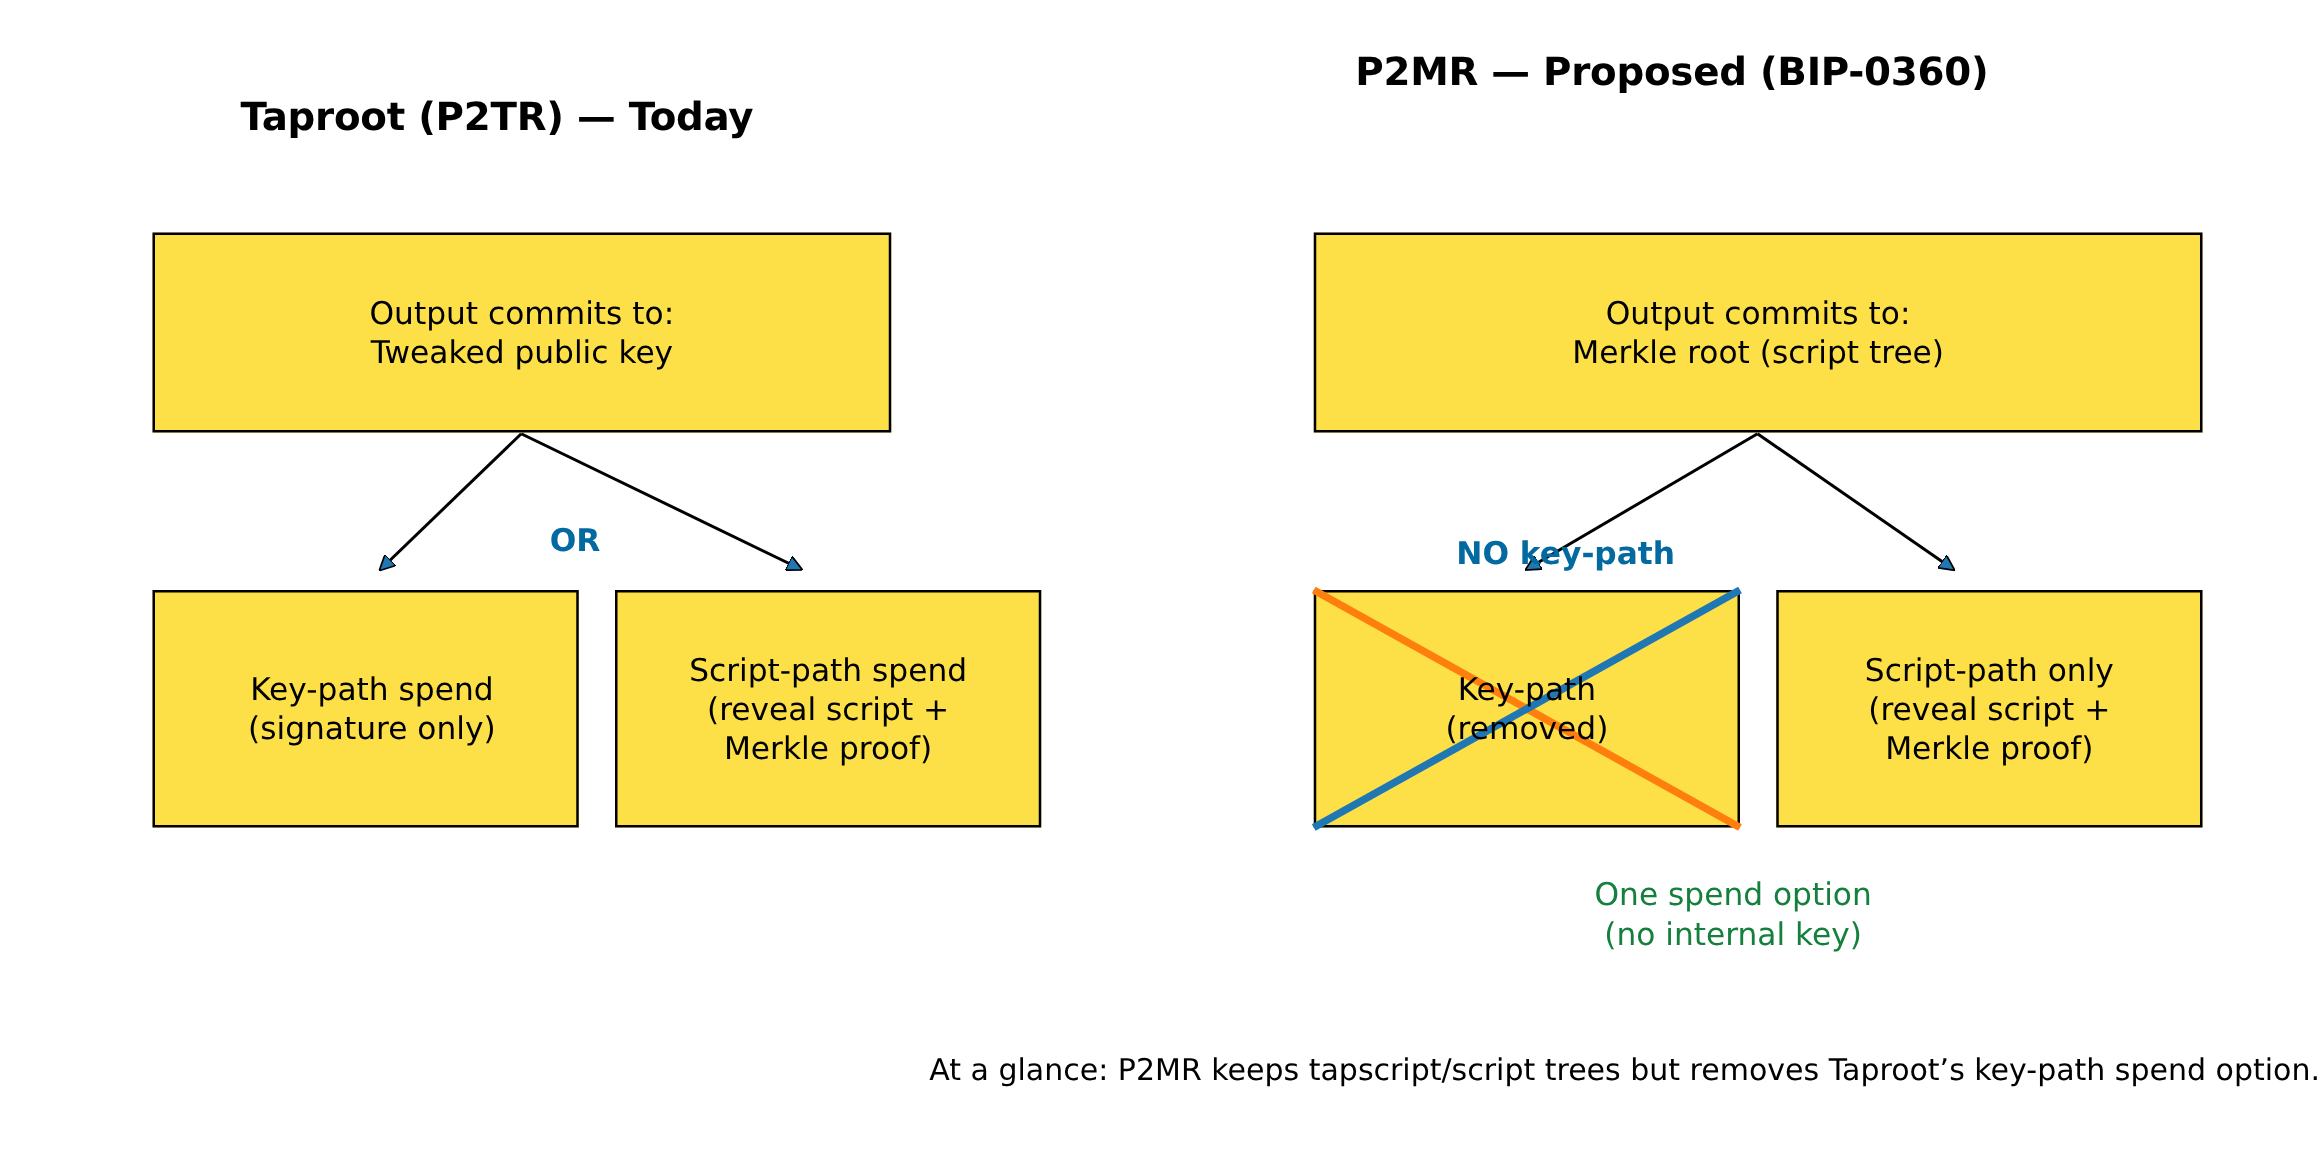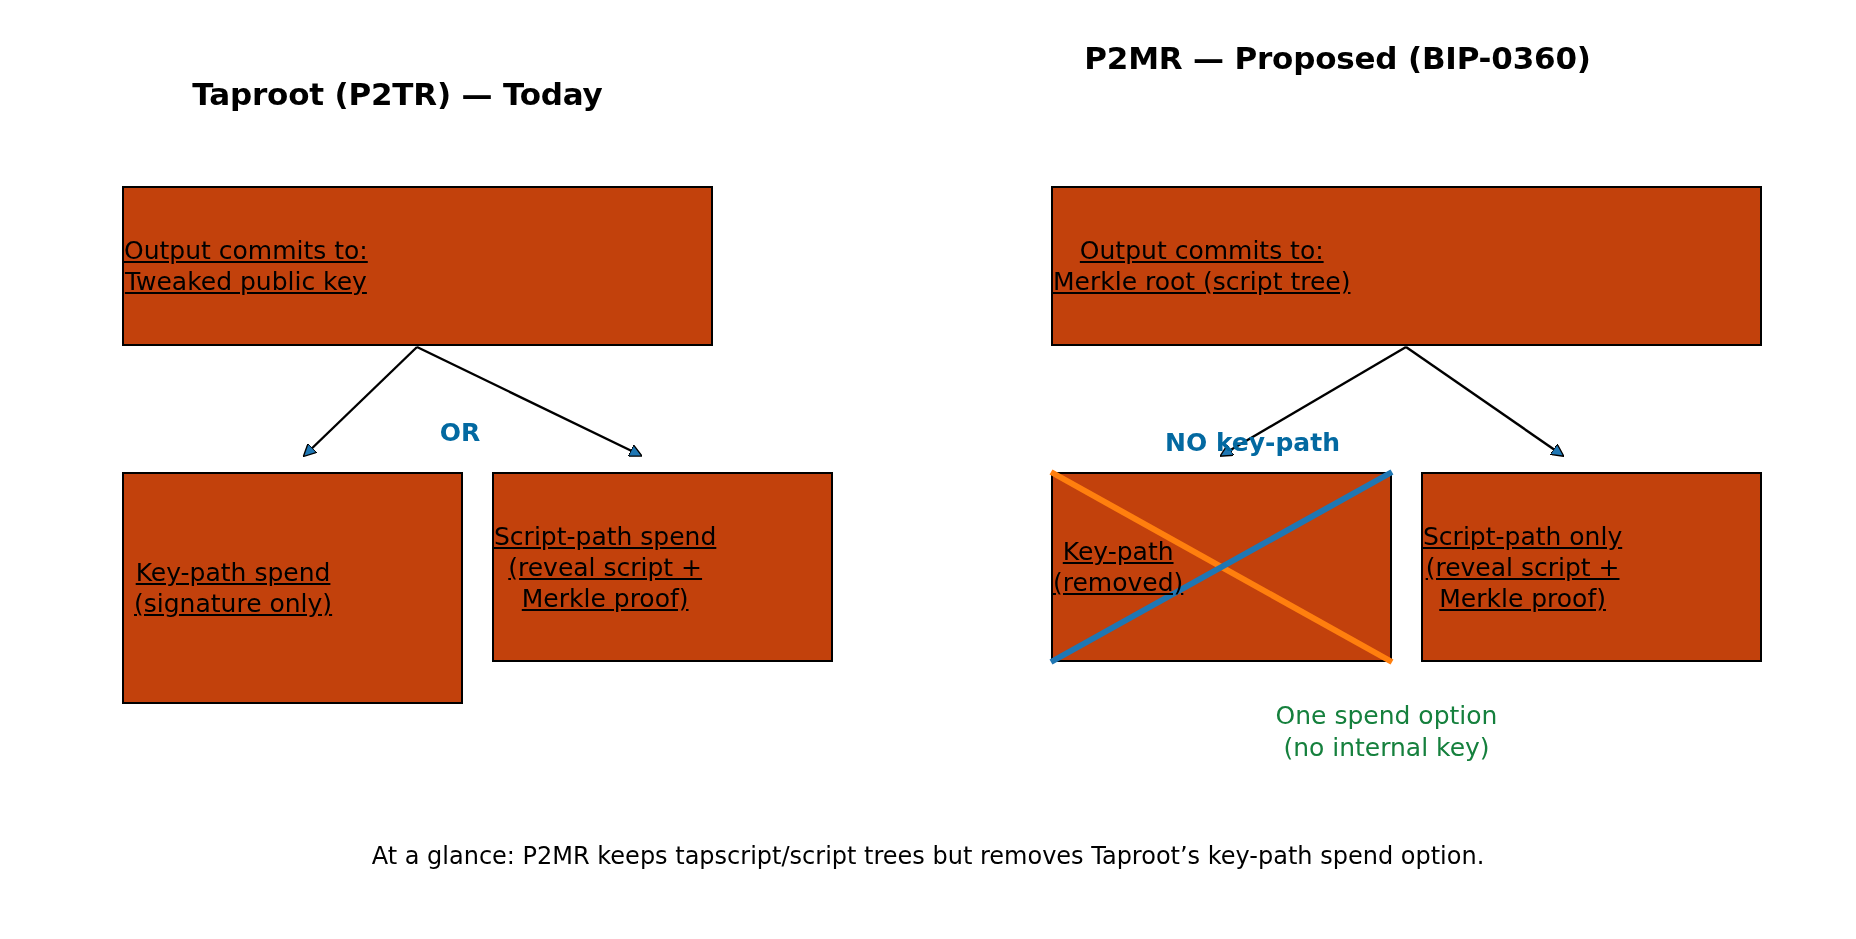--- a/index.html
+++ b/index.html
@@ -33,39 +33,38 @@
     white-space: nowrap;
   }
   #title-left  { left: 0px;   top: 40px; width: 795px; margin-top: 36px; }
   #title-right { left: 940px; top: 40px; width: 795px; }
 
   
   .box {
     position: absolute;
     box-sizing: border-box;
     border: 2.6px solid #000000;
-    background: #c2410c;
+    background: #fde047;
     display: flex;
     align-items: center;
-    justify-content: flex-start;
-    text-align: center;
-    text-decoration: underline;
+    justify-content: center;
+    text-align: center;
   }
   .box .box-text {
     font-family: "DejaVu Sans", sans-serif;
     font-size: 25px;
     line-height: 1.24;
     color: #000000;
     white-space: pre-line;
   }
 
   #box-tr-root   { left: 122px;  top: 186px; width: 591px;  height: 160px; }
   #box-p2mr-root { left: 1051px; top: 186px; width: 711px;  height: 160px; }
 
-  #box-tr-keypath    { left: 122px;  top: 472px; width: 341px; height: 232px; padding-left: 10px; }
+  #box-tr-keypath    { left: 122px;  top: 472px; width: 341px; height: 190px; padding-left: 10px; }
   #box-tr-scriptpath { left: 492px;  top: 472px; width: 341px; height: 190px; }
   #box-p2mr-keypath  { left: 1051px; top: 472px; width: 341px; height: 190px; }
   #box-p2mr-script   { left: 1421px; top: 472px; width: 341px; height: 190px; }
 
   #box-p2mr-keypath .box-text { position: relative; z-index: 1; }
 
   
   .connectors {
     position: absolute;
     left: 0;
@@ -111,21 +110,21 @@
     white-space: pre-line;
   }
   #caption-left  { left: 227px;  top: 728px; width: 341px; }
   #caption-right { left: 1216px; top: 700px; width: 341px; }
 
   #footnote {
     position: absolute;
     left: 0;
     top: 842px;
     width: 1856px;
-    text-align: center;
+    text-align: right;
     font-family: "DejaVu Sans", sans-serif;
     font-size: 24px;
     color: #000000;
     white-space: nowrap;
   }
 </style>
 </head>
 <body>
 
 <div class="stage">

